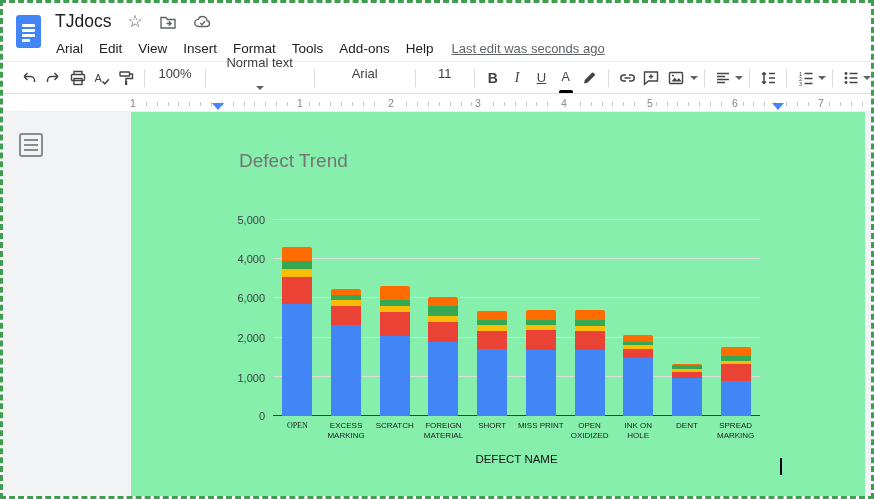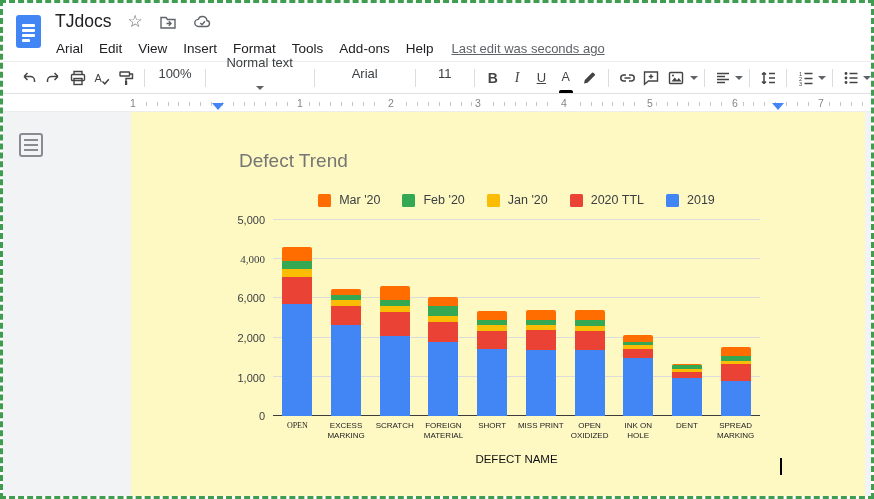--- a/index.html
+++ b/index.html
@@ -39,21 +39,21 @@
   .ruler { position:absolute; left:0; top:92px; right:0; height:17px; background:#fff; border-bottom:1px solid #ebedef; }
   .ruler-ticks { position:absolute; left:132px; width:728px; top:7px; height:4px;
                  background:repeating-linear-gradient(to right,#c3c7cb 0 1px,transparent 1px 10.85px); }
   .ruler-num { position:absolute; top:2px; transform:translateX(-50%); font-size:10.5px; color:#80868b; background:#fff; padding:0 3px; }
   .indent-marker { position:absolute; top:8px; width:0; height:0; border-left:6px solid transparent; border-right:6px solid transparent; border-top:7px solid #4285f4; cursor:pointer; }
   
   .canvas { position:absolute; left:0; top:109px; right:0; bottom:0; background:#f2f3f5; }
   .outline-btn { position:absolute; left:16px; top:21px; width:24px; height:24px; border:2px solid #878c91; border-radius:3px;
                  padding:4px 3px; display:flex; flex-direction:column; justify-content:space-between; cursor:pointer; background:#f2f3f5; }
   .outline-btn i { display:block; height:2px; background:#878c91; }
-  .page { position:absolute; left:128px; top:0; width:734px; bottom:0; background:#fef9c3; }
+  .page { position:absolute; left:128px; top:0; width:734px; bottom:0; background:#86efac; }
   
   .chart { position:absolute; left:0; top:0; width:734px; height:100%; }
   .chart-title { position:absolute; left:108px; top:38px; font-size:19px; color:#757575; }
   .legend { position:absolute; left:142px; top:81px; width:487px; display:flex; justify-content:center; gap:22px; }
   .litem { display:flex; align-items:center; gap:8px; font-size:12.5px; color:#3c4043; white-space:nowrap; }
   .lswatch { width:13px; height:13px; border-radius:1.5px; flex:none; }
   .plot { position:absolute; left:142px; top:108px; width:487px; height:196px; }
   .gridline { position:absolute; left:0; right:0; height:1px; background:#dcdcdc; }
   .axisline { position:absolute; left:0; right:0; bottom:0; height:1px; background:#3c3c3c; }
   .ylab { position:absolute; left:-70px; width:62px; text-align:right; font-size:11px; color:#3c4043; }
@@ -249,53 +249,31 @@
   <div class="canvas">
     <div class="outline-btn">
         <i></i>
         <i></i>
         <i></i>
       </div>
 
     <div class="page">
       <div class="chart">
         <div class="chart-title">Defect Trend</div>
-        <div class="legend">
-            <div class="litem">
-              <span class="lswatch" style="background: rgb(255, 109, 1);"></span>
-              <span>Mar '20</span>
-            </div>
-            <div class="litem">
-              <span class="lswatch" style="background: rgb(52, 168, 83);"></span>
-              <span>Feb '20</span>
-            </div>
-            <div class="litem">
-              <span class="lswatch" style="background: rgb(251, 188, 4);"></span>
-              <span>Jan '20</span>
-            </div>
-            <div class="litem">
-              <span class="lswatch" style="background: rgb(234, 67, 53);"></span>
-              <span>2020 TTL</span>
-            </div>
-            <div class="litem">
-              <span class="lswatch" style="background: rgb(66, 133, 244);"></span>
-              <span>2019</span>
-            </div>
-          </div>
         <div class="plot">
             <div class="axisline"></div>
             <div class="ylab" style="bottom: -6px;">0</div>
             <div class="gridline" style="bottom: 39.2px;"></div>
             <div class="ylab" style="bottom: 32px;">1,000</div>
             <div class="gridline" style="bottom: 78.4px;"></div>
             <div class="ylab" style="bottom: 72.4px;">2,000</div>
             <div class="gridline" style="bottom: 117.6px;"></div>
             <div class="ylab" style="bottom: 111.6px;">6,000</div>
             <div class="gridline" style="bottom: 156.8px;"></div>
-            <div class="ylab" style="bottom: 150.8px; font-family: Liberation Serif, serif;">4,000</div>
+            <div class="ylab" style="bottom: 150.8px;">4,000</div>
             <div class="gridline" style="bottom: 196px;"></div>
             <div class="ylab" style="bottom: 190px;">5,000</div>
             <div class="bar" style="left: 9.35px;">
               <div class="seg" style="height: 111.72px; background: rgb(66, 133, 244);"></div>
               <div class="seg" style="height: 27.44px; background: rgb(234, 67, 53);"></div>
               <div class="seg" style="height: 7.84px; background: rgb(251, 188, 4);"></div>
               <div class="seg" style="height: 7.84px; background: rgb(52, 168, 83);"></div>
               <div class="seg" style="height: 13.72px; background: rgb(255, 109, 1);"></div>
             </div>
             <div class="bar" style="left: 58.05px;">

